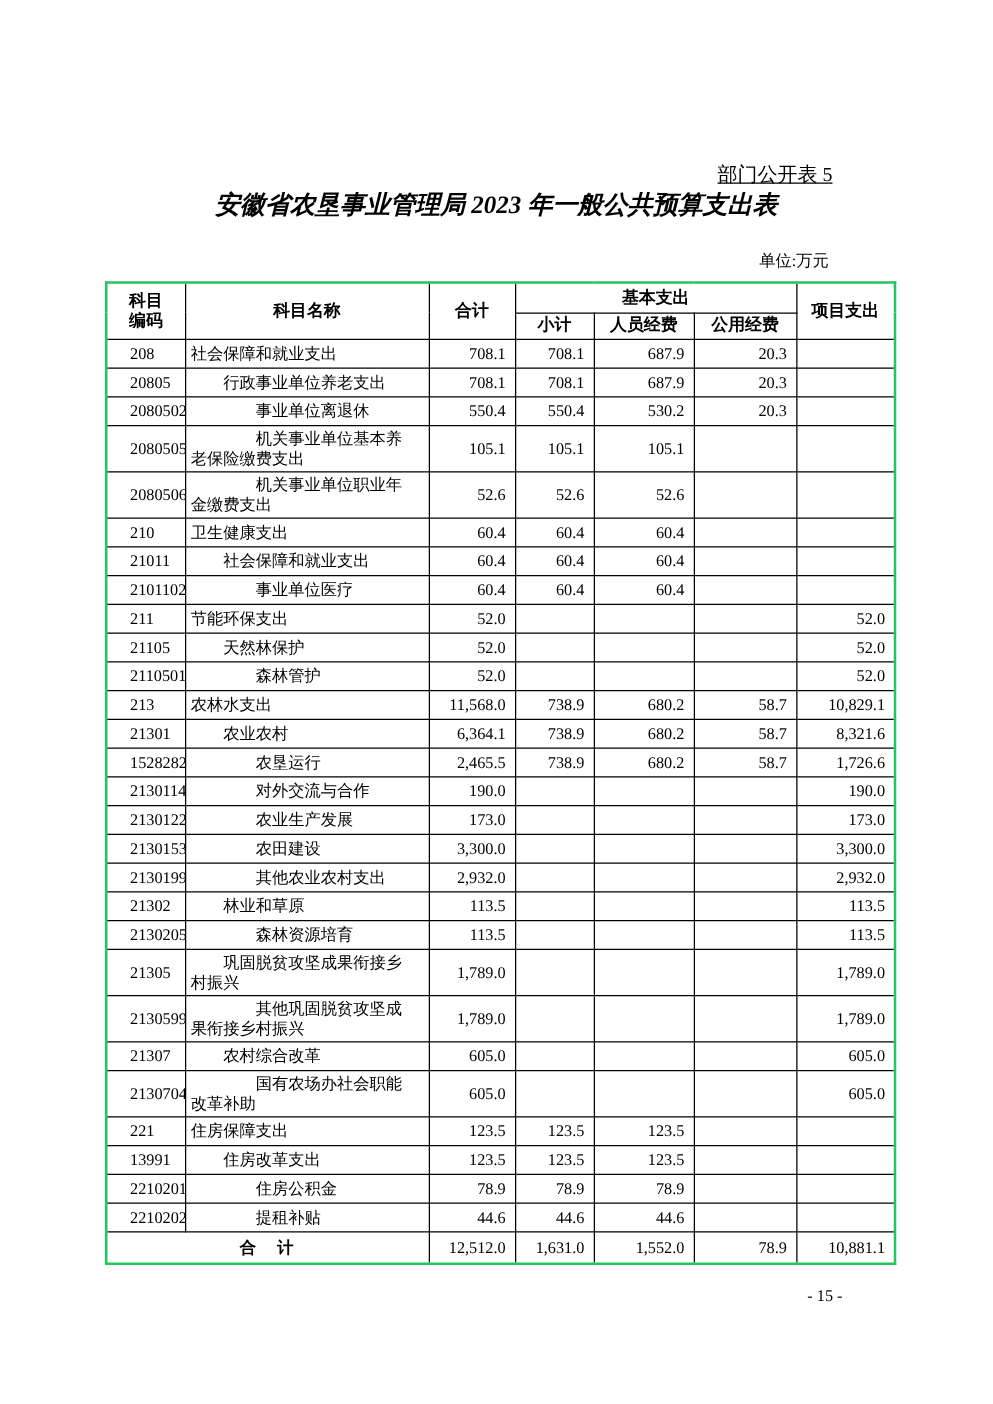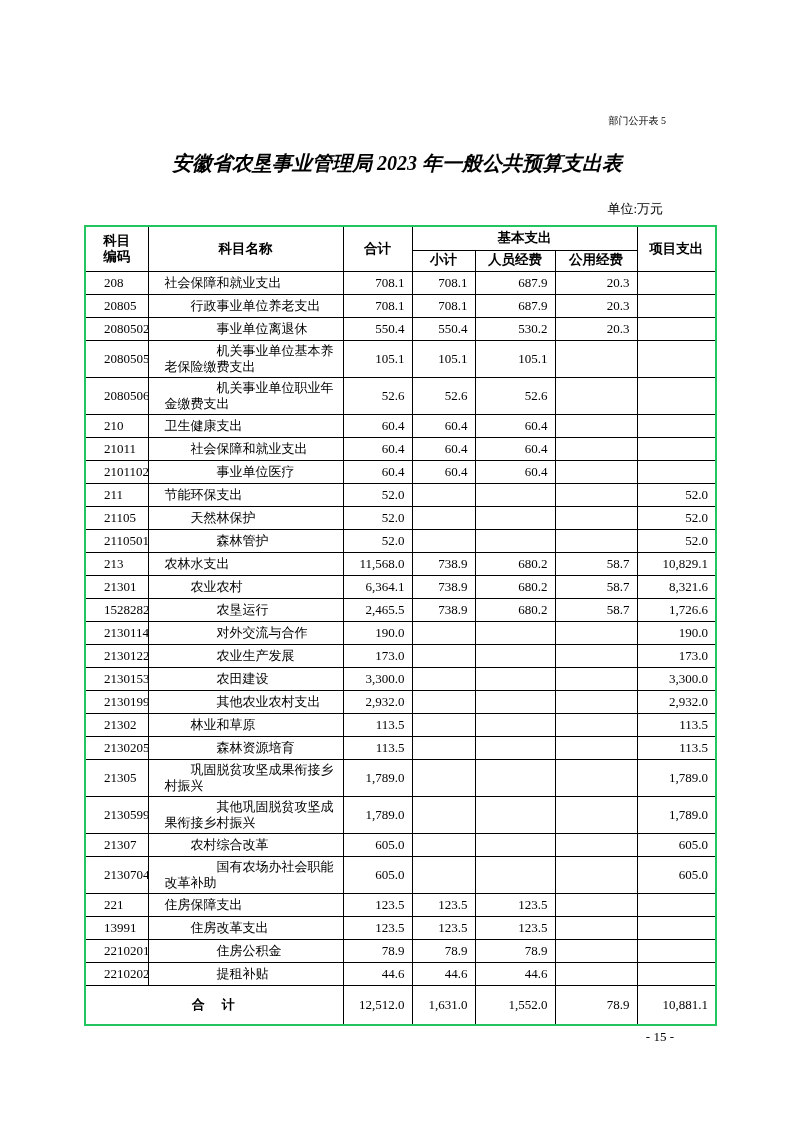--- a/index.html
+++ b/index.html
@@ -3,22 +3,22 @@
 <meta charset="utf-8">
 <style>
   html,body { margin:0; padding:0; }
   body {
     width:794px; height:1123px;
     background:#ffffff; color:#000;
     font-family:"Liberation Serif","DejaVu Serif",serif;
     position:relative; overflow:hidden;
   }
   .doc-label {
-    position:absolute; top:114px; right:128px;
-    font-size:10px; white-space:nowrap;
+    position:absolute; top:130px; right:128px;
+    font-size:16px; white-space:nowrap;text-decoration:underline;
   }
   .title {
     position:absolute; top:150px; left:0; width:100%;
     margin:0; text-align:center;
     font-size:20px; font-weight:bold; white-space:nowrap;font-style:italic;
   }
   .unit {
     position:absolute; top:200px; right:131px;
     font-size:13px; white-space:nowrap;
   }
@@ -40,25 +40,25 @@
     text-align:center;
     font-size:13.5px;
     white-space:pre-line;
     line-height:1.2;
   }
   .budget thead tr.h1 { height:24px; }
   .budget thead tr.h2 { height:21px; }
   .budget tbody tr { height:23px; }
   td.code { text-align:left; padding-left:18px; font-size:13px; }
   td.name {
-    text-align:left; padding:2px 2px 2px 16px;
+    text-align:left; padding:2px 2px 2px 4px;
     white-space:pre-wrap; line-height:16px;
   }
   td.num { text-align:right; padding-right:7px; }
-  tr.total-row { height:40px; }
+  tr.total-row { height:26px; }
   tr.total-row td { font-size:13px; }
   td.total-label {
     text-align:center; font-weight:bold; font-size:14px;
     letter-spacing:2px;
   }
   .page-num {
     position:absolute; top:1029px; right:120px;
     font-size:13px; white-space:nowrap;
   }
 </style>

